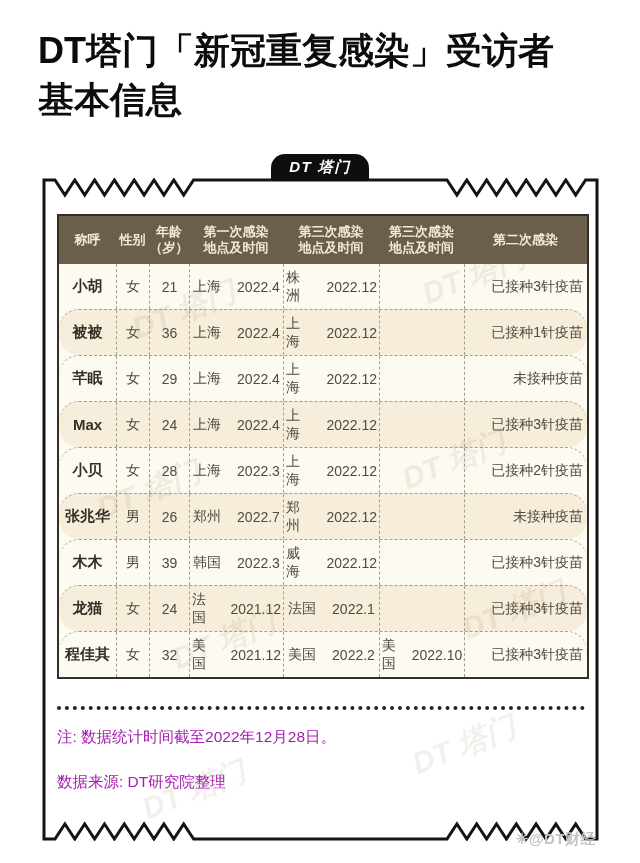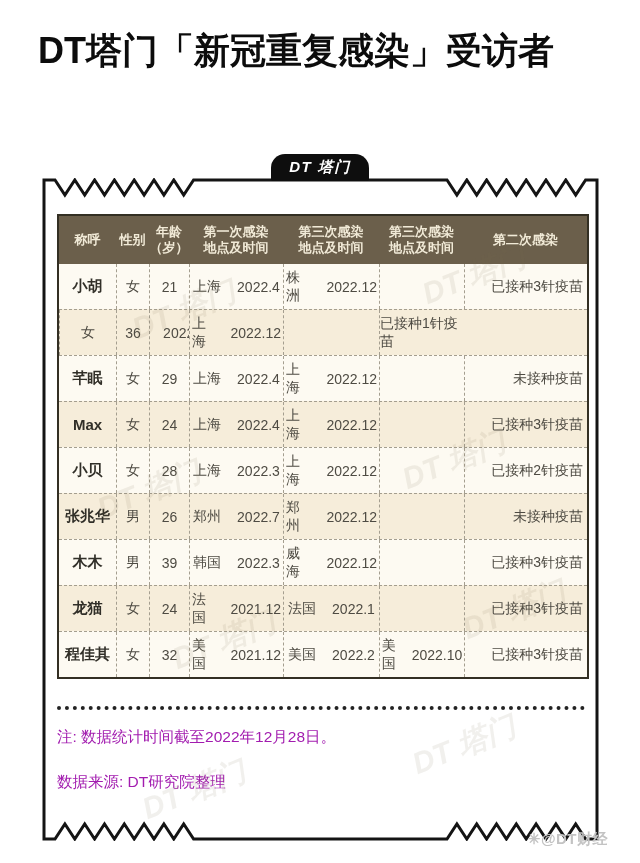--- a/index.html
+++ b/index.html
@@ -19,21 +19,21 @@
   }
   .badge span { color:#ffffff; font-weight:900; font-style:italic; font-size:15px; letter-spacing:1.5px; }
 
   .table { position:absolute; left:57px; top:214px; width:528px; border:2px solid #332f23; z-index:2; background:#fdfaf2; }
   .thead, .tr { display:grid; grid-template-columns:57px 33px 40px 94px 96px 85px 1fr; }
   .thead { background:#6b5f4b; height:48px; }
   .th {
     display:flex; flex-direction:column; justify-content:center; align-items:center;
     font-size:13px; line-height:16px; font-weight:700; color:#f1ead7; text-align:center;
   }
-  .tr { height:45px; border-top:1px dashed #a49e8f; }
+  .tr { height:45px; border-top:1px dashed #a49e8f;border-radius:20px; }
   .tr:first-child { border-top:none; }
   .tr:nth-child(odd) { background:#fdfaf2; }
   .tr:nth-child(even) { background:#f6edda; }
   .td {
     display:flex; align-items:center; justify-content:center;
     font-size:14px; color:#4e4b43; border-left:1px dashed #a49e8f; overflow:hidden;
   }
   .td.c-name { border-left:none; font-weight:700; color:#312f28; font-size:15px; }
   .td.c-inf { gap:16px; padding:0 2px; }
   .td.c-vac { justify-content:flex-end; padding-right:4px; }
@@ -42,35 +42,36 @@
   .note, .source { position:absolute; left:57px; font-size:15.5px; color:#a21caf; z-index:2; }
   .note { top:727px; }
   .source { top:772px; }
 
   .wm {
     position:absolute; font-style:italic; font-weight:900; font-size:30px;
     color:rgba(118,106,82,0.10); transform:rotate(-22deg);
     z-index:3; pointer-events:none; white-space:nowrap;
   }
   .credit {
-    position:absolute; right:6px; top:830px; font-size:15px; font-weight:700;
+    position:absolute; right:18px; top:830px; font-size:15px; font-weight:700;
     color:#c3c3c3; z-index:6; letter-spacing:0.5px;
   }
   .url {
     position:absolute; right:4px; top:844px; font-size:17px; font-weight:700;
     color:#e7e7e3; z-index:6; letter-spacing:0.5px;
   }
 </style>
 </head>
 <body>
 
 <div class="page">
 
   <div class="title">
     <div>DT塔门「新冠重复感染」受访者</div>
+    <div>基本信息</div>
   </div>
 
   <svg class="receipt-svg" width="557" height="663" viewBox="0 0 557 663">
     <path d="M2 2 H13
          l9.9 15 l9.9 -15 l9.9 15 l9.9 -15 l9.9 15 l9.9 -15 l9.9 15 l9.9 -15 l9.9 15 l9.9 -15 l9.9 15 l9.9 -15 l9.9 15 l9.9 -15
          H405
          l9.9 15 l9.9 -15 l9.9 15 l9.9 -15 l9.9 15 l9.9 -15 l9.9 15 l9.9 -15 l9.9 15 l9.9 -15 l9.9 15 l9.9 -15 l9.9 15 l9.9 -15
          H555 V661 H543.6
          l-9.9 -15 l-9.9 15 l-9.9 -15 l-9.9 15 l-9.9 -15 l-9.9 15 l-9.9 -15 l-9.9 15 l-9.9 -15 l-9.9 15 l-9.9 -15 l-9.9 15 l-9.9 -15 l-9.9 15
          H151.6
@@ -127,20 +128,21 @@
         <span>2022.12</span>
       </div>
       <div class="td c-inf">
         <span></span>
         <span></span>
       </div>
       <div class="td c-vac">已接种3针疫苗</div>
     </div>
 
     <div class="tr">
+      <div class="td c-name">被被</div>
       <div class="td">女</div>
       <div class="td">36</div>
       <div class="td c-inf">
         <span>上海</span>
         <span>2022.4</span>
       </div>
       <div class="td c-inf">
         <span>上海</span>
         <span>2022.12</span>
       </div>

